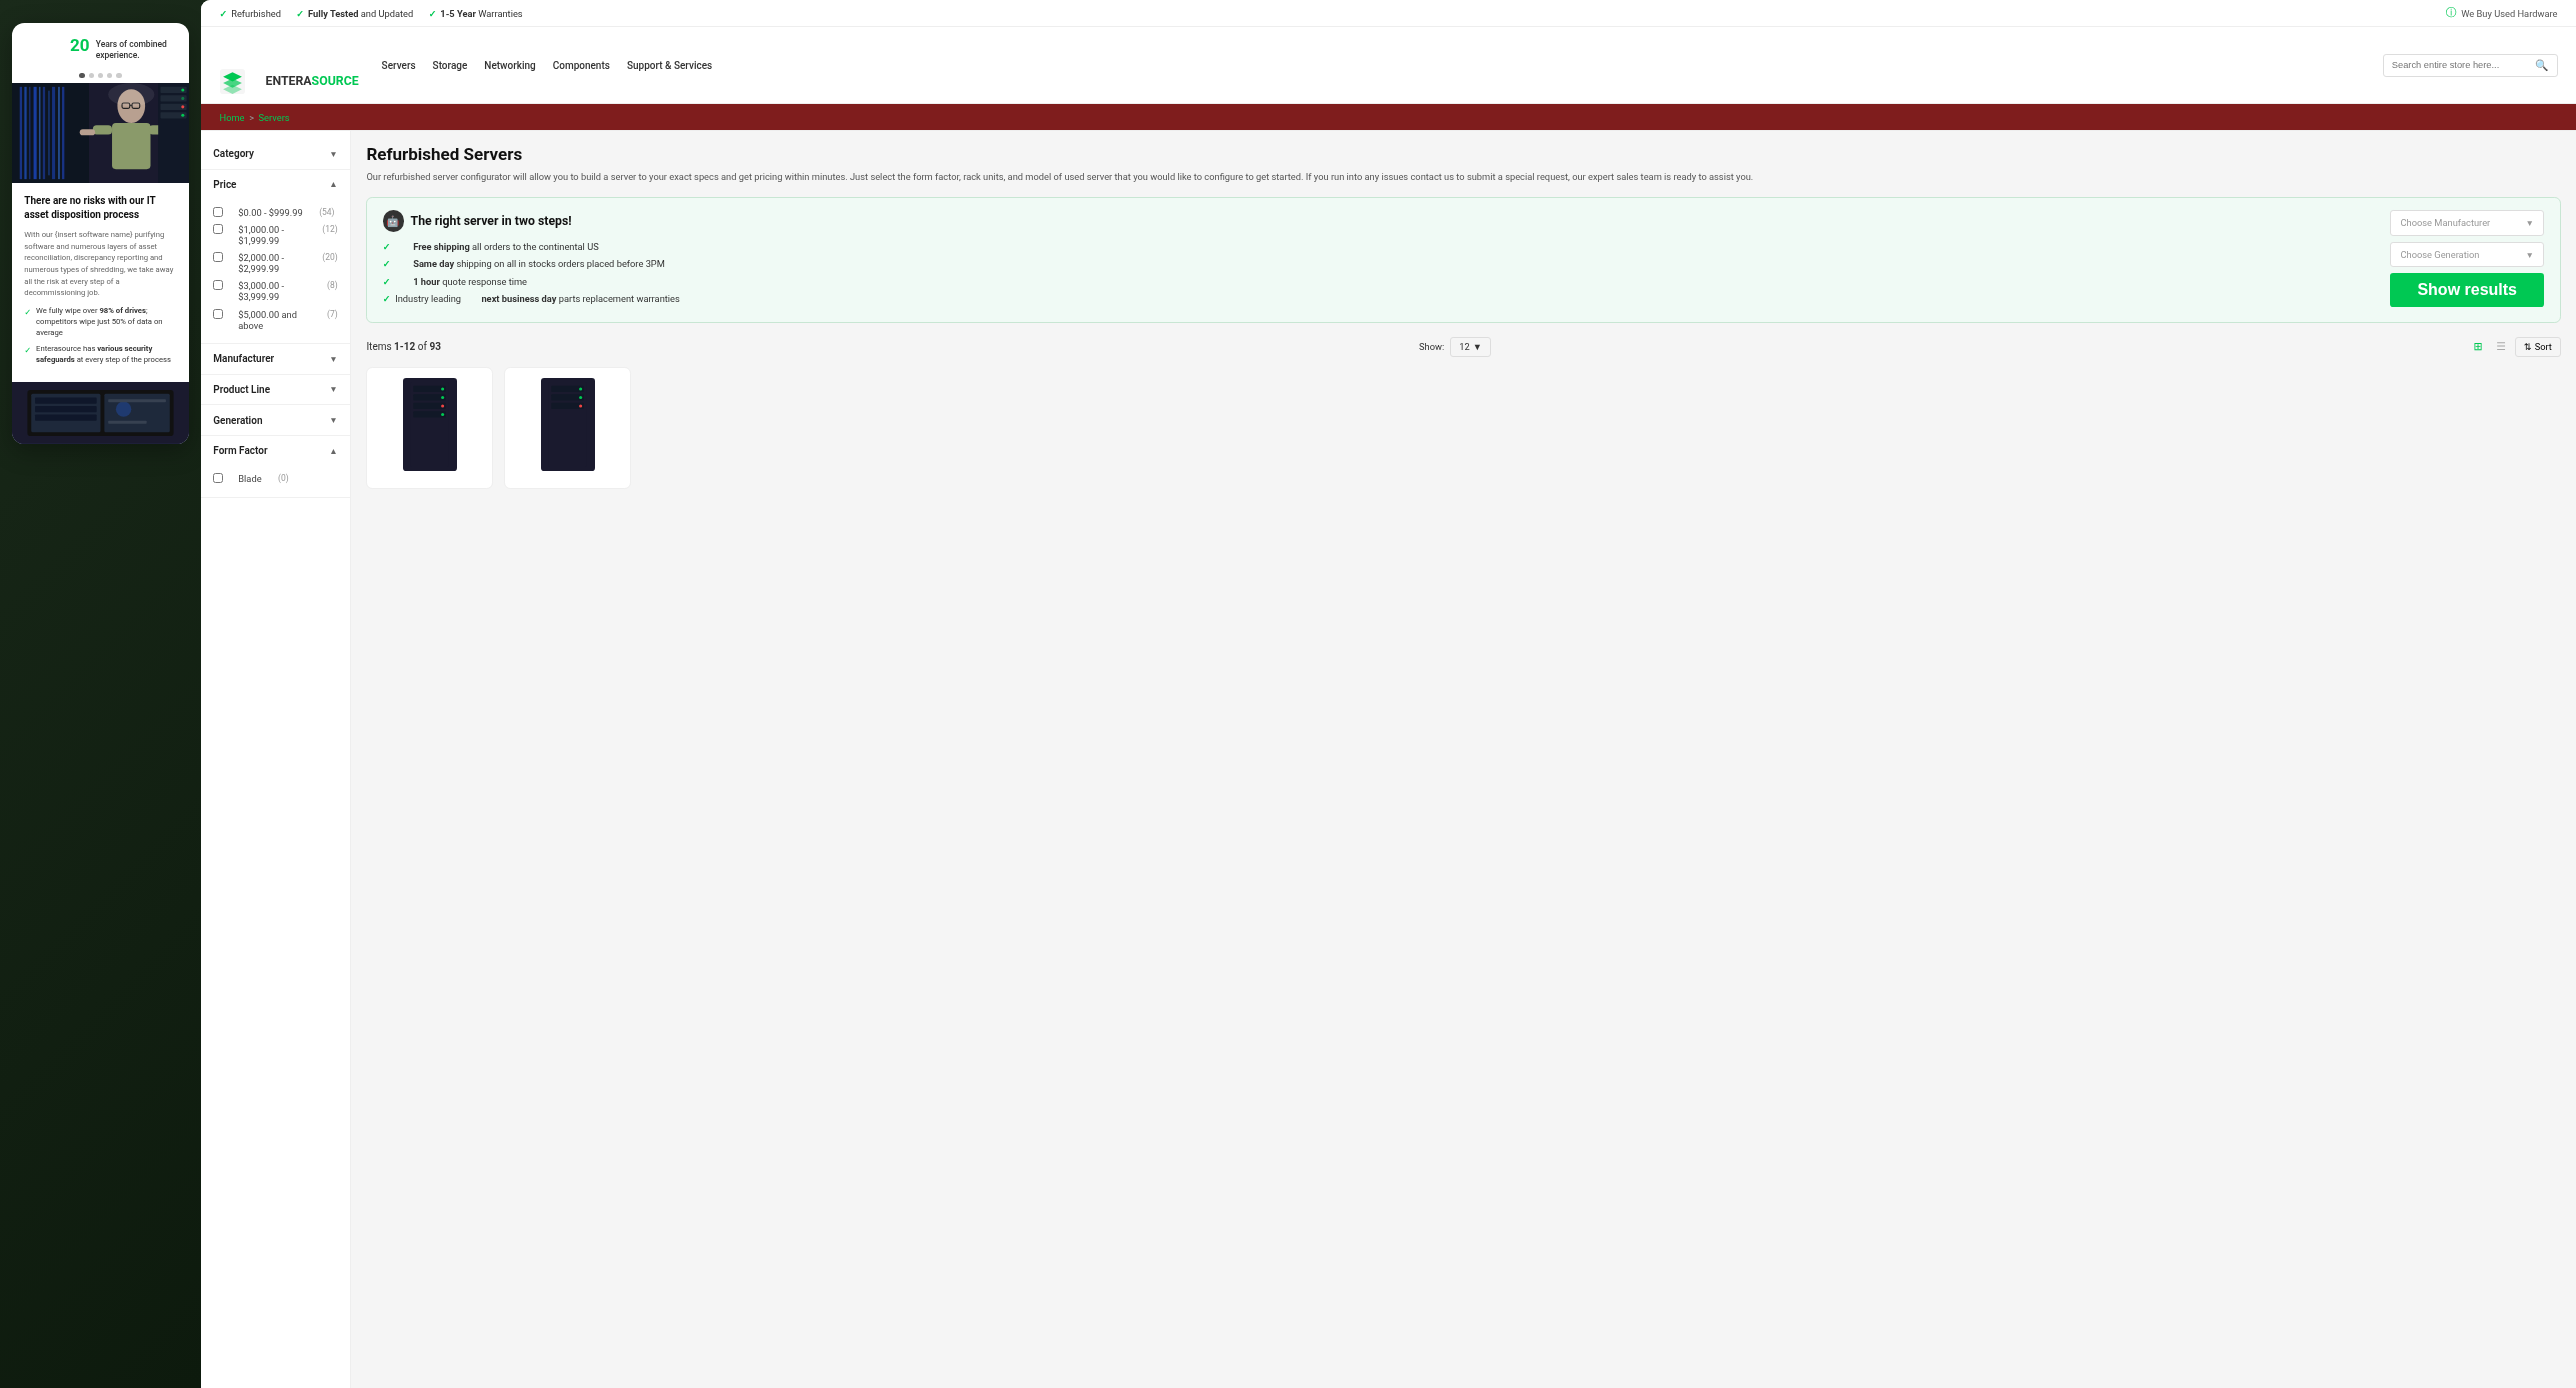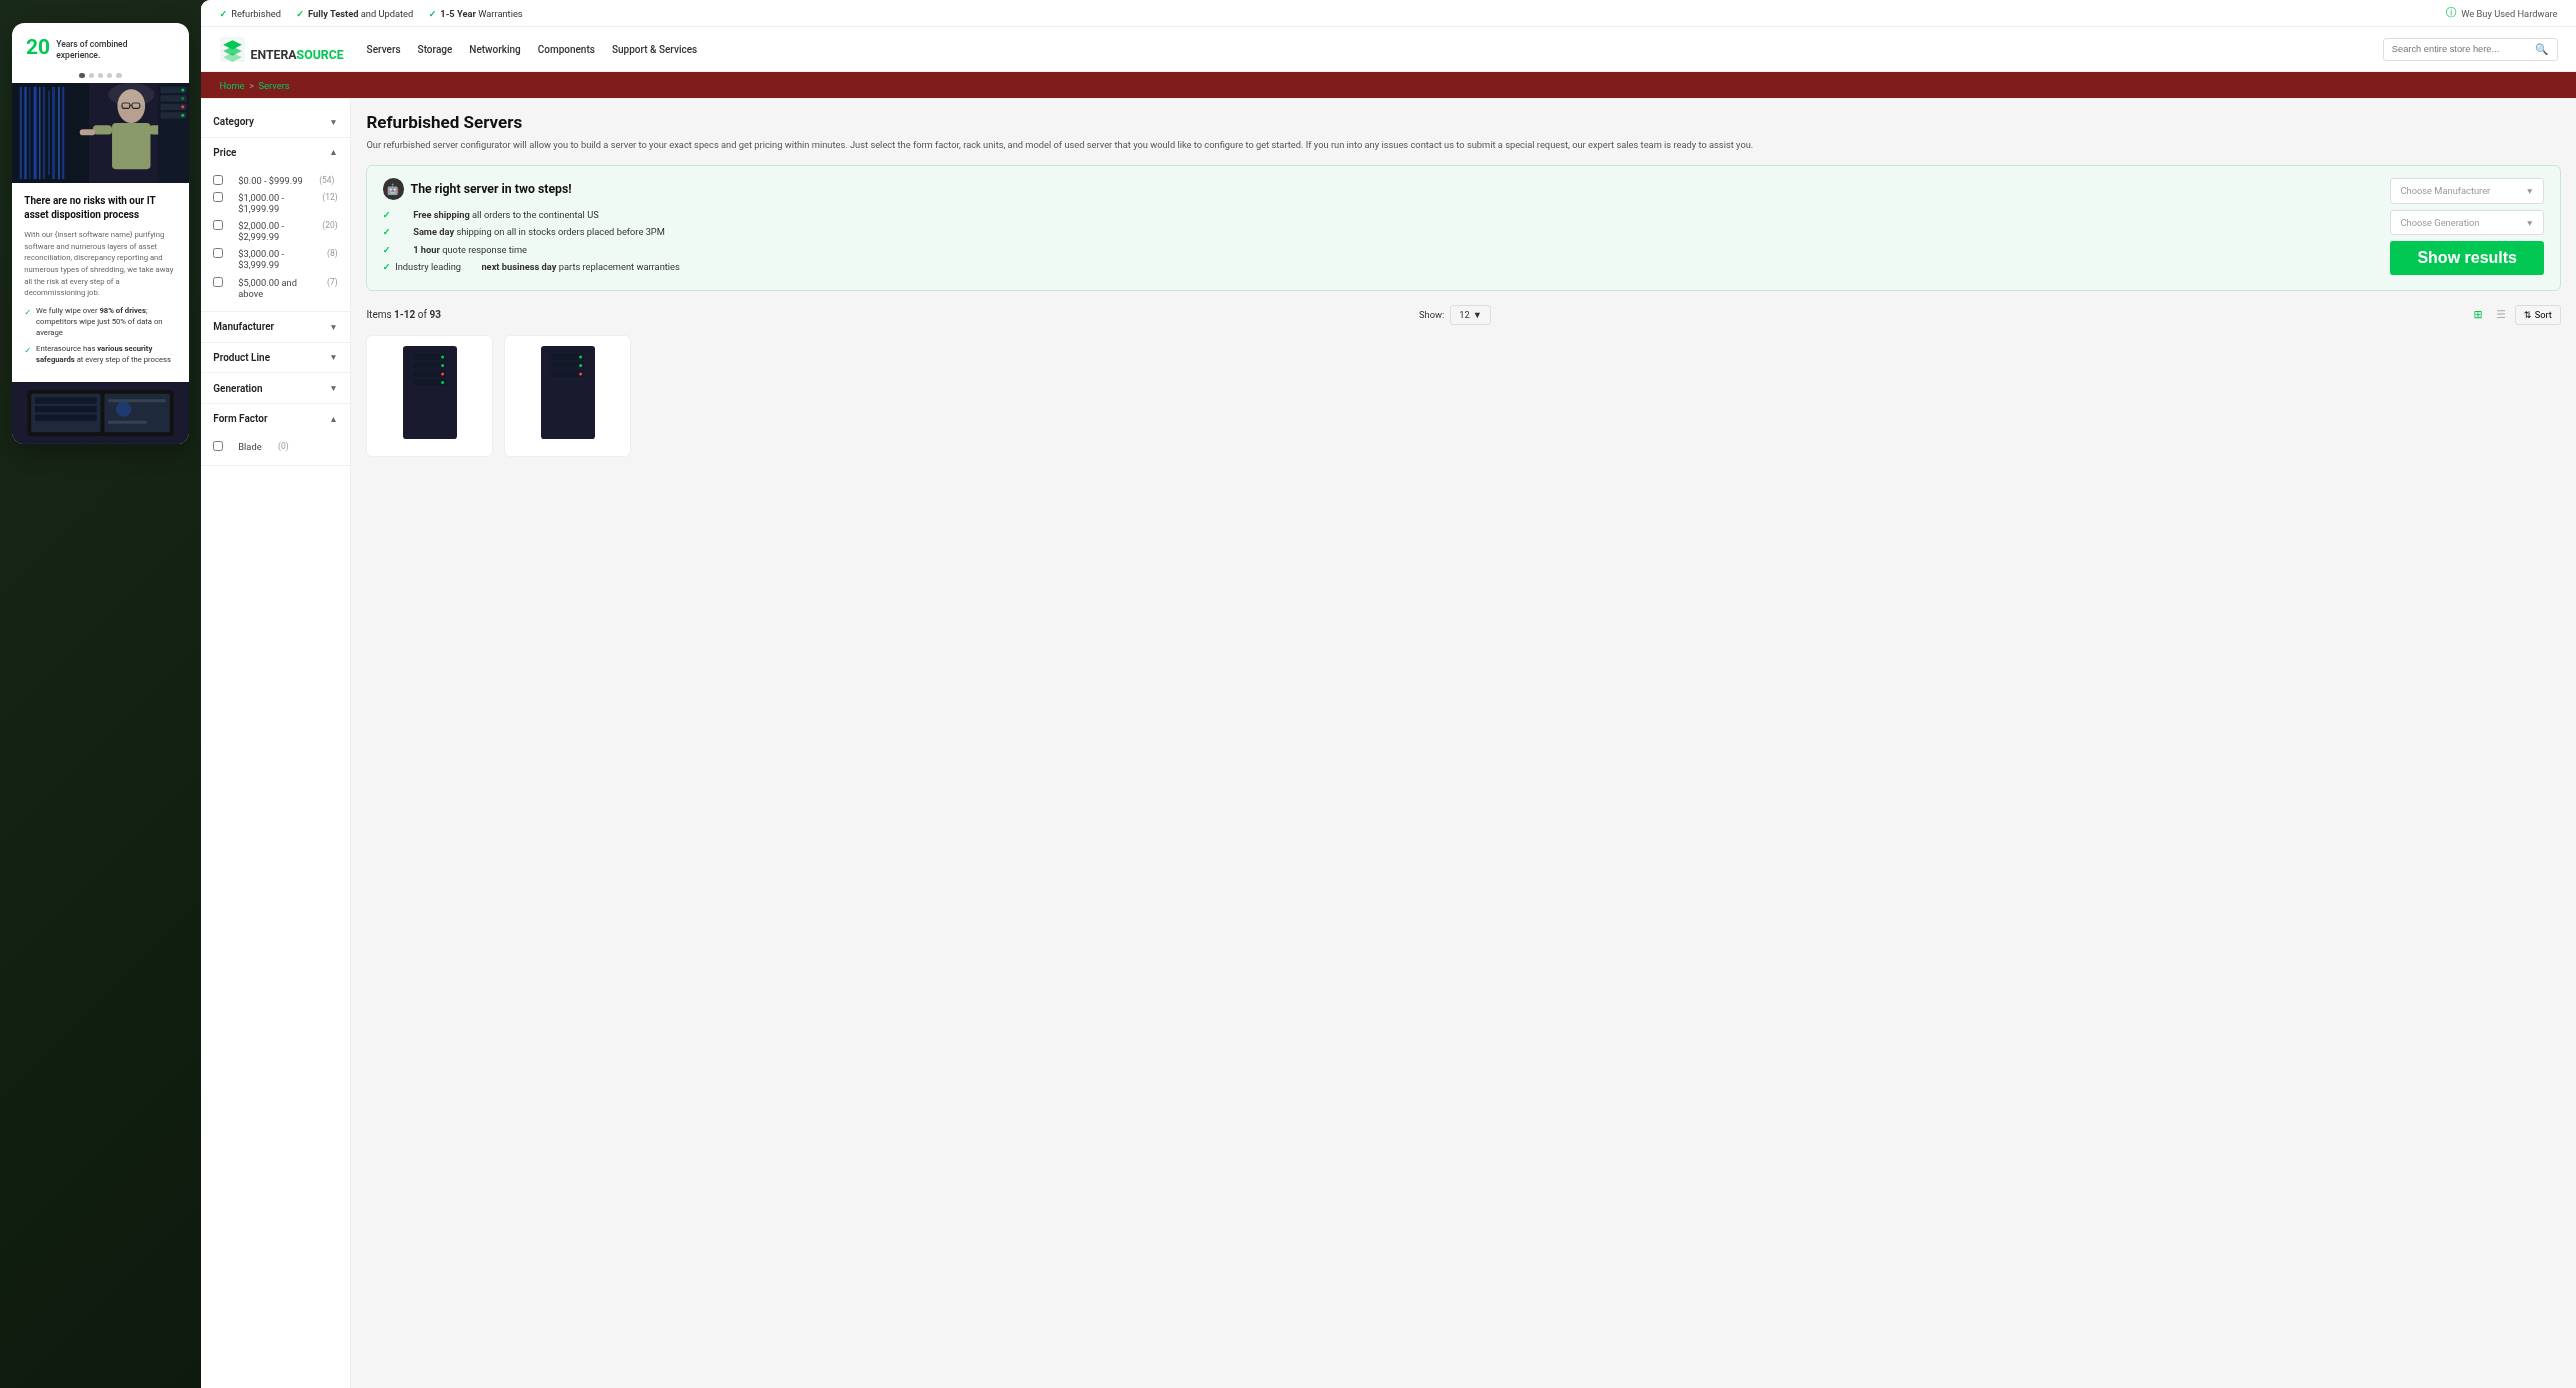--- a/index.html
+++ b/index.html
@@ -31,23 +31,24 @@
 
     .mobile-card-header {
       padding: 14px 14px 7.7px;
       display: flex;
       align-items: flex-start;
       gap: 6.2px;
     }
 
     .mobile-card-header .years {
       color: #00c853;
-      font-size: 21px;
+      font-size: 17px;
       font-weight: 700;
       line-height: 1;
+      margin-left: 44px;
     }
 
     .mobile-card-header .years-text {
       font-size: 8.5px;
       color: #333;
       font-weight: 500;
       line-height: 1.3;
       padding-top: 1.5px;
     }
 
@@ -167,23 +168,24 @@
       background: #fff;
       padding: 9.3px 18.5px;
       display: flex;
       align-items: center;
       gap: 23px;
       border-bottom: 0.8px solid #eee;
     }
 
     .logo {
       display: flex;
-      align-items: flex-end;
-      gap: 6px;
+      align-items: center;
+      gap: 21px;
       text-decoration: none;
+      margin-top: 32px;
     }
 
     .logo-text {
       font-size: 12.3px;
       font-weight: 700;
       color: #333;
     }
 
     .logo-text span { color: #00c853; }
 

